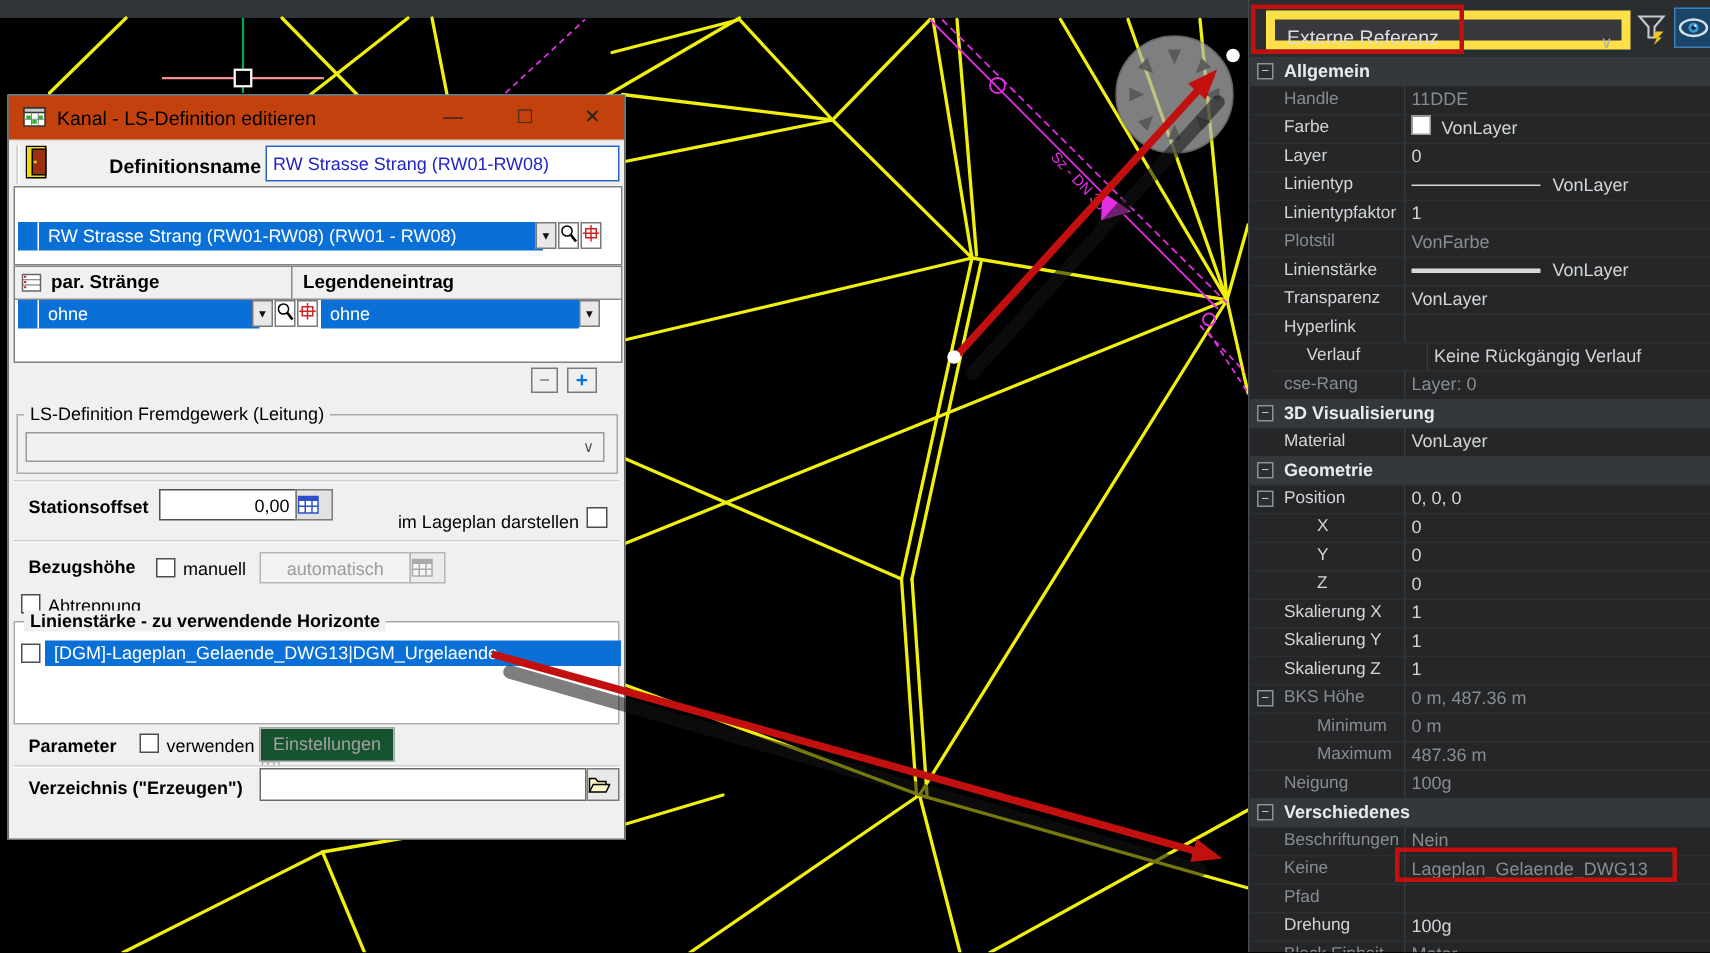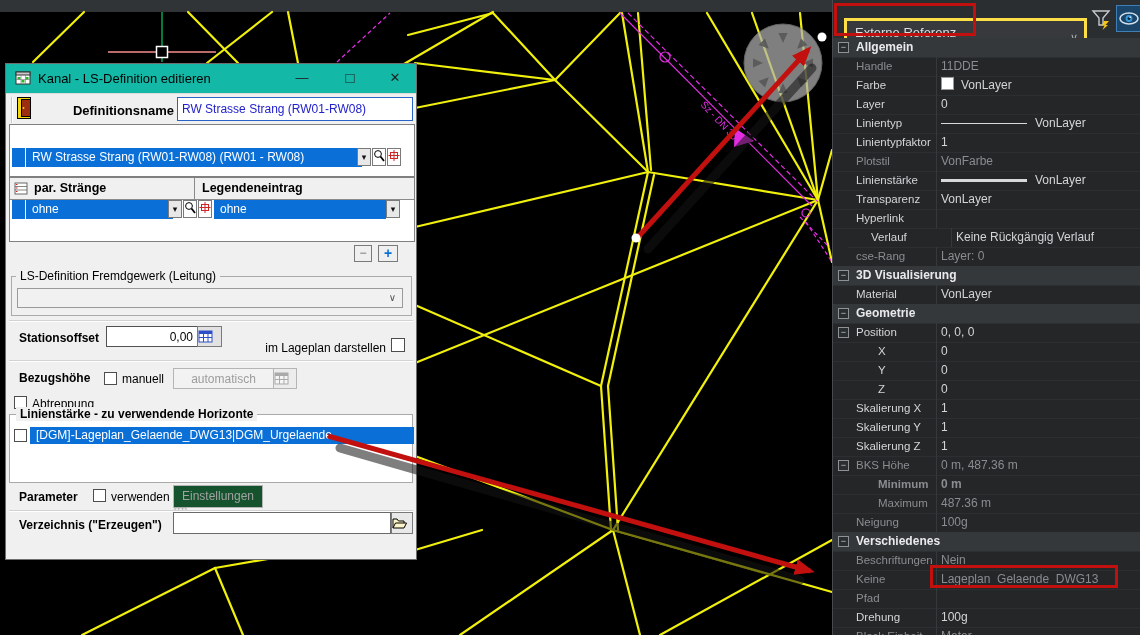--- a/index.html
+++ b/index.html
@@ -8,21 +8,21 @@
   svg{display:block;}
   
   #cad{position:absolute;left:0;top:0;z-index:0;}
   
   #overlay{position:absolute;left:0;top:0;z-index:50;pointer-events:none;}
   .redbox{position:absolute;border:3px solid #c2100f;z-index:60;pointer-events:none;}
   
   #dlg{position:absolute;left:5px;top:63px;width:412px;height:497px;background:#f0f0f0;
        border:1px solid #6e6e6e;z-index:20;font-size:12px;color:#000;box-sizing:border-box;}
   #dlg .abs{position:absolute;}
-  .titlebar{position:absolute;left:0;top:0;right:0;height:29px;background:#14b8a6;border-bottom:1px solid #dcdcdc;}
+  .titlebar{position:absolute;left:0;top:0;right:0;height:29px;background:#c2410c;border-bottom:1px solid #dcdcdc;}
   .title-text{position:absolute;left:32px;top:7px;font-size:13px;}
   .winbtn{position:absolute;top:3px;width:26px;height:22px;text-align:center;line-height:22px;font-size:13px;color:#222;cursor:pointer;}
   .b{font-weight:bold;}
   .vline{position:absolute;width:1px;background:#c9c9c9;box-shadow:1px 0 0 #fff;}
   .hdiv{position:absolute;left:3px;right:3px;height:1px;background:#d2d2d2;box-shadow:0 1px 0 #fff;}
   .listbox{position:absolute;background:#fff;border:1px solid #808080;}
   .boxhdr{position:absolute;left:0;top:0;right:0;height:21px;background:#f0f0f0;border-bottom:1px solid #8a8a8a;}
   .hdr-label{position:absolute;top:3px;font-weight:bold;font-size:12.5px;}
   .selrow{position:absolute;height:19px;}
   .selcell{position:absolute;top:0;height:19px;background:#0a70d8;color:#fff;line-height:19px;
@@ -39,22 +39,22 @@
   .cb{position:absolute;width:13px;height:13px;background:#fff;border:1px solid #4d4d4d;box-sizing:border-box;cursor:pointer;}
   .field{position:absolute;background:#fff;border:1px solid #515151;box-sizing:border-box;font-family:"Liberation Sans",sans-serif;font-size:12px;padding:0 4px;}
   .field.dis{background:#f2f2f2;border-color:#b5b5b5;color:#9c9c9c;text-align:center;}
   .lbl{position:absolute;font-size:12px;white-space:nowrap;}
   .disbtn{position:absolute;background:#14532d;border:1px solid #b5b5b5;color:#a2a2a2;font-size:12px;
           text-align:center;box-sizing:border-box;cursor:default;}
   
   #panel{position:absolute;left:832px;top:0;width:308px;height:635px;background:#242628;
          border-left:1px solid #46494d;box-sizing:border-box;z-index:10;color:#d3d5d7;font-size:12px;}
   #ptop{position:absolute;left:0;top:0;right:0;height:38px;background:#2b2e31;}
-  #pcombo{position:absolute;left:11px;top:18px;width:243px;height:26px;background:#37393c;
-          border:3px solid #fde047;box-sizing:border-box;line-height:24px;padding-left:8px;
+  #pcombo{position:absolute;left:11px;top:7px;width:243px;height:26px;background:#37393c;
+          border:6px solid #fde047;box-sizing:border-box;line-height:24px;padding-left:8px;
           color:#dcdee0;font-size:13px;cursor:pointer;}
   #pcombo .chev{color:#aeb1b4;top:4px;font-size:11px;}
   #eyebtn{position:absolute;left:283px;top:5px;width:26px;height:27px;background:#1a4468;
           border:1px solid #3e7fb5;box-sizing:border-box;cursor:pointer;}
   #filterbtn{position:absolute;left:257px;top:8px;width:22px;height:22px;cursor:pointer;}
   .psec{position:absolute;left:0;right:0;height:19px;background:#35383b;border-bottom:1px solid #2d3032;}
   .psec span.t{position:absolute;left:23px;top:0;line-height:19px;font-weight:bold;color:#e9eaeb;}
   .prow{position:absolute;left:0;right:0;height:19px;border-bottom:1px solid #2c2f31;}
   .prow .lc{position:absolute;left:18px;top:0;width:85px;height:19px;border-right:1px solid #36393c;}
   .prow .lt-label{position:absolute;left:5px;top:0;line-height:19px;font-size:11.5px;color:#d3d5d7;white-space:nowrap;}
@@ -452,21 +452,21 @@
           </div>
           <div class="val">1</div>
         </div>
         <div class="prow" style="top: 456px;">
           <div class="expbox">−</div>
           <div class="lc">
             <span class="lt-label muted">BKS Höhe</span>
           </div>
           <div class="val muted">0 m, 487.36 m</div>
         </div>
-        <div class="prow" style="top: 475px; font-weight: bold;">
+        <div class="prow" style="top: 475px;">
           <div class="lc">
             <span class="lt-label muted" style="left: 27px;">Minimum</span>
           </div>
           <div class="val muted">0 m</div>
         </div>
         <div class="prow" style="top: 494px;">
           <div class="lc">
             <span class="lt-label muted" style="left: 27px;">Maximum</span>
           </div>
           <div class="val muted">487.36 m</div>

